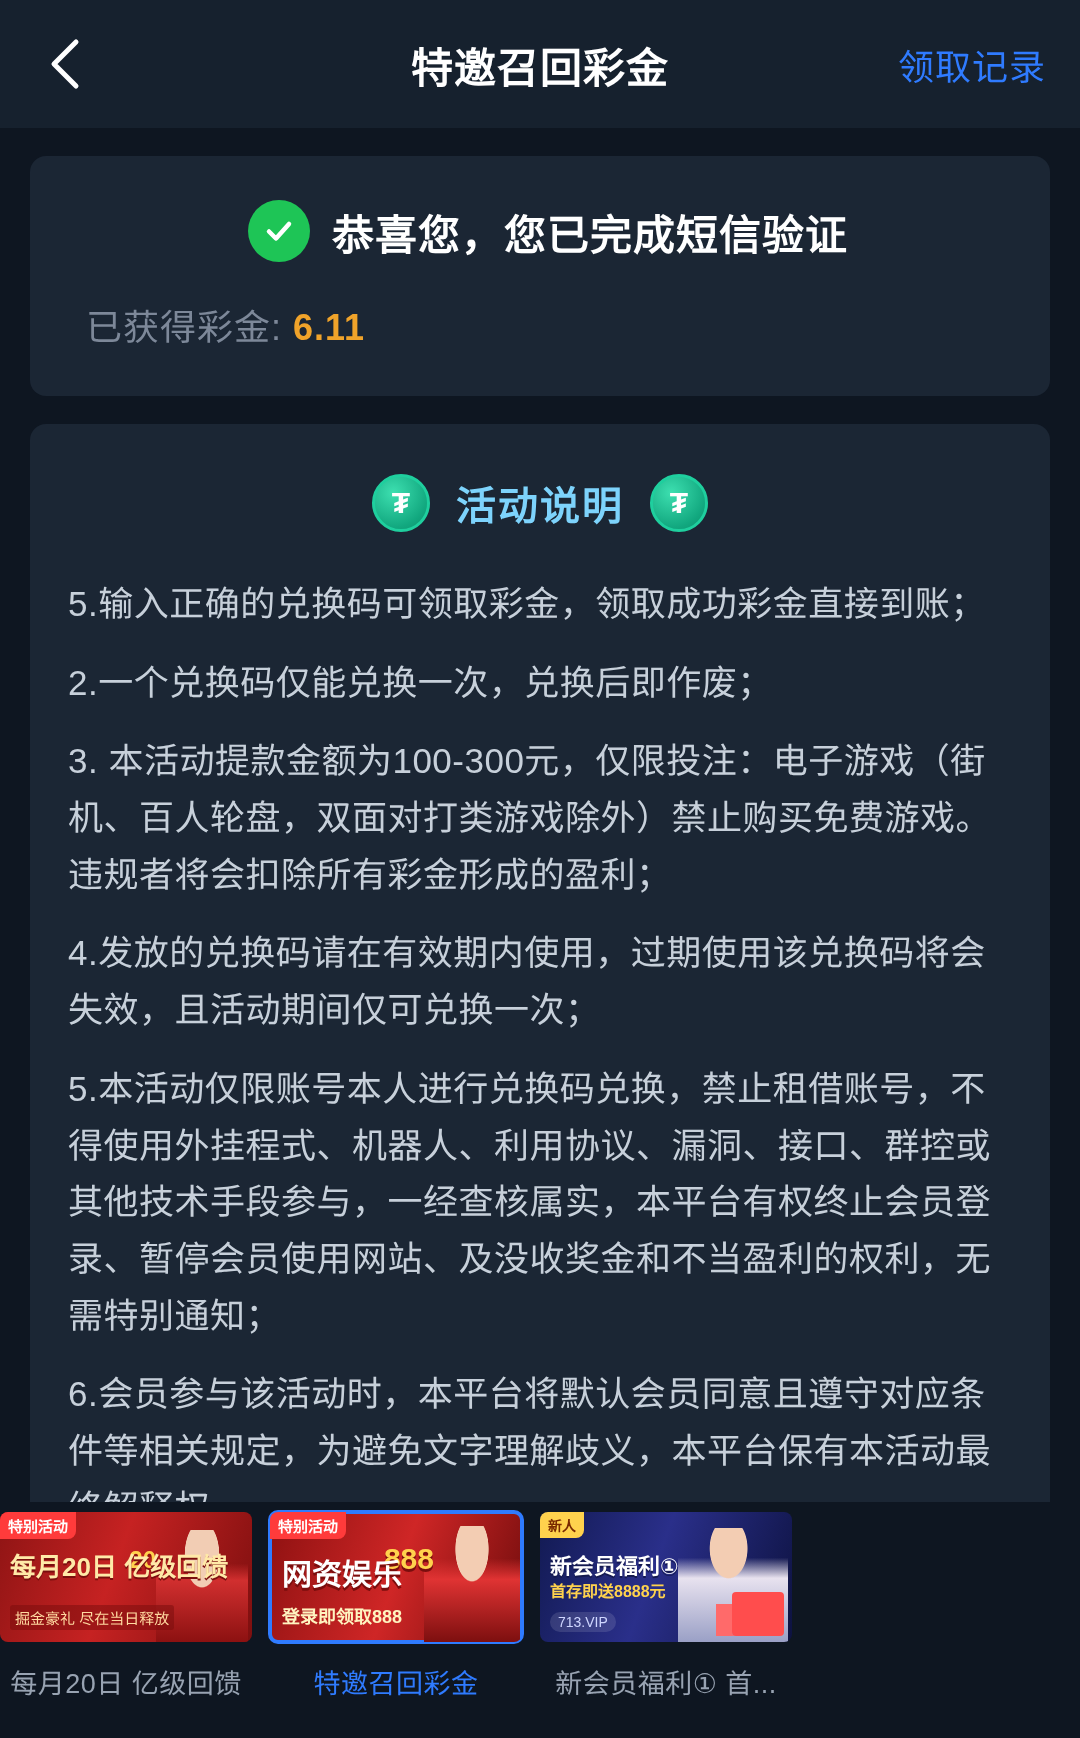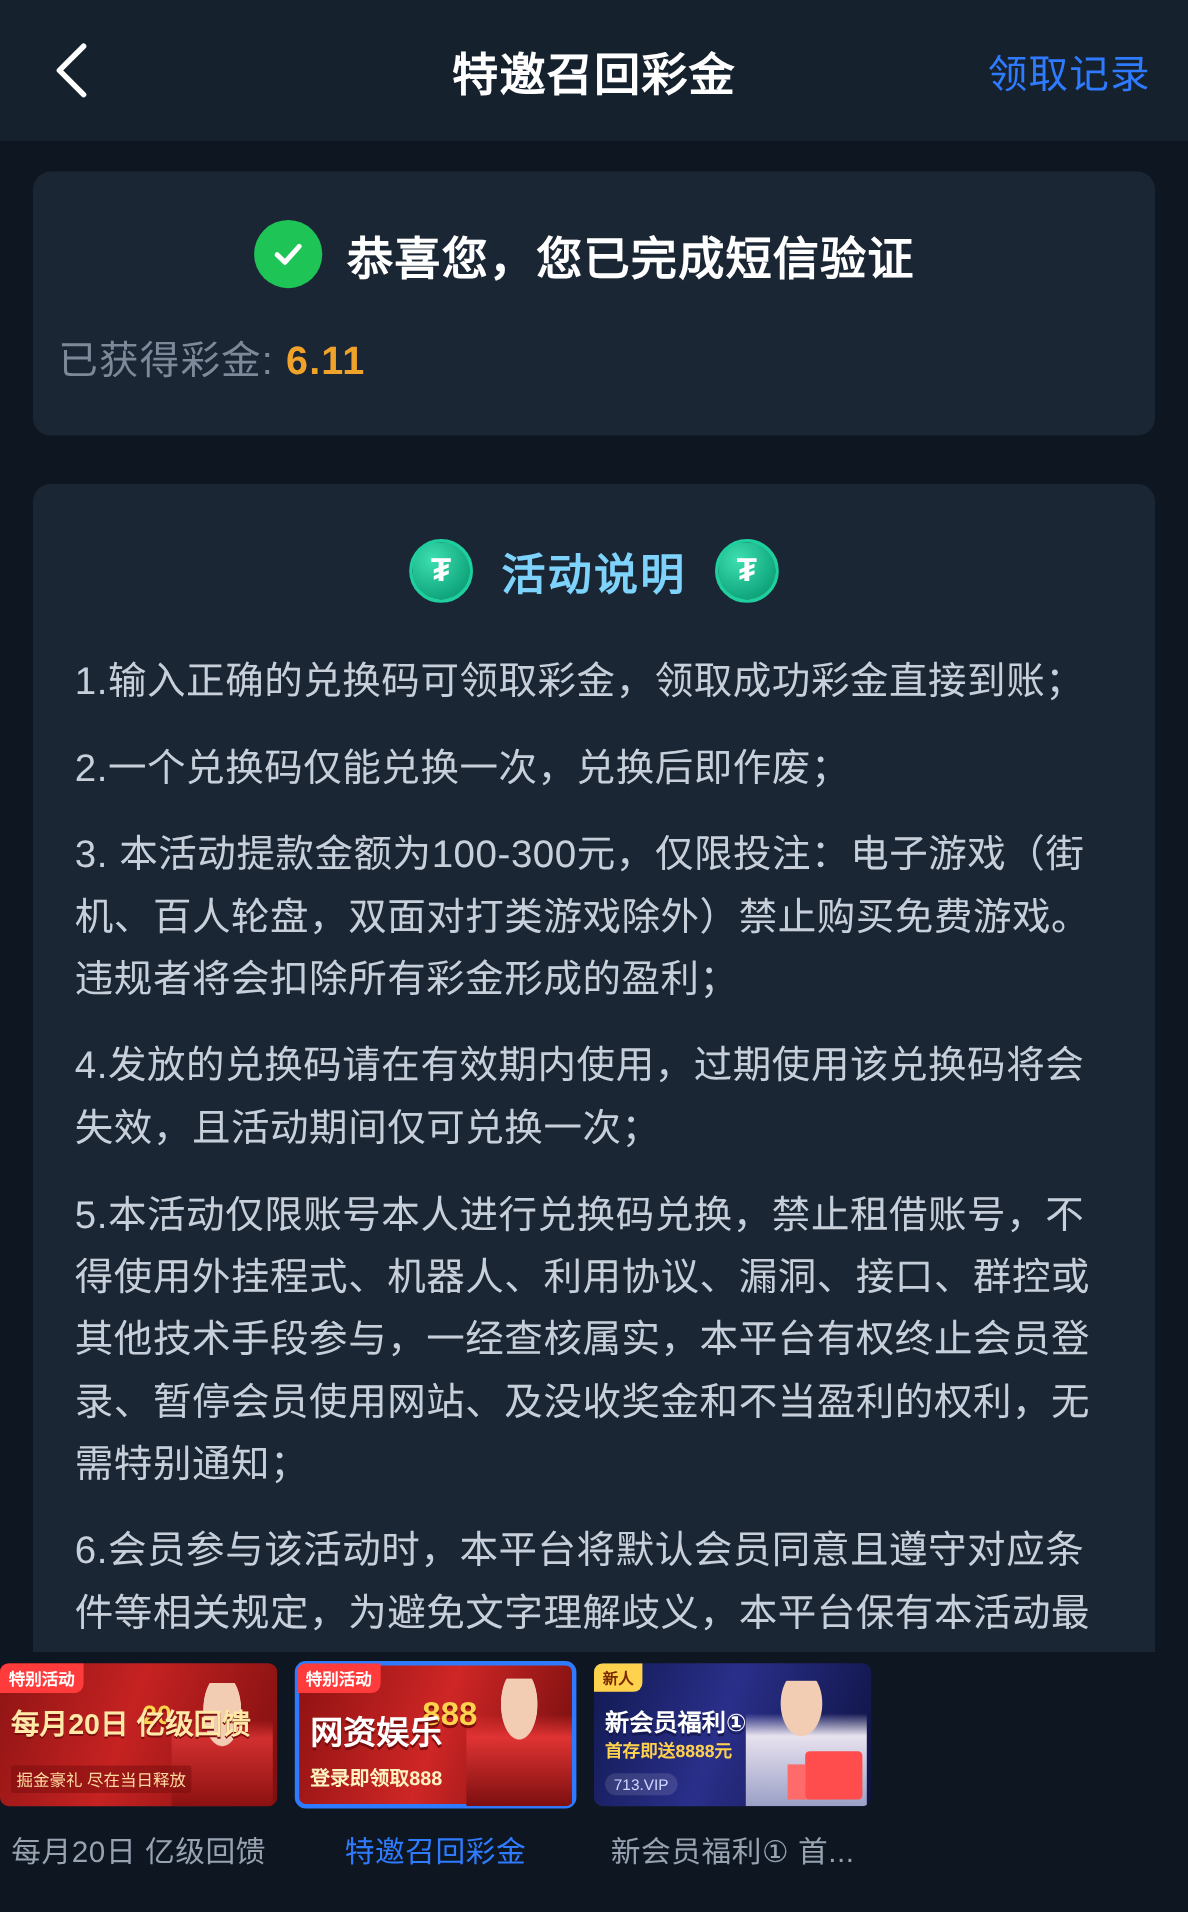--- a/index.html
+++ b/index.html
@@ -59,22 +59,22 @@
     padding: 28px 30px 0 30px;
     overflow: hidden;
   }
 
   
   .card {
     background: #1b2634;
     border-radius: 16px;
   }
   .success-card {
-    padding: 44px 40px 46px 23px;
-    margin-bottom: 44px;
+    padding: 44px 40px 46px 56px;
+    margin-bottom: 28px;
   }
   .success-row {
     display: flex;
     align-items: center;
     justify-content: center;
     gap: 22px;
   }
   .check-circle {
     width: 62px;
     height: 62px;
@@ -338,21 +338,21 @@
       <span class="amount-value">6.11</span>
     </div>
   </div>
 
   <div class="card rules-card">
     <div class="rules-title-row">
       <span class="coin">₮</span>
       <span class="rules-title">活动说明</span>
       <span class="coin">₮</span>
     </div>
-    <p class="rule">1.输入正确的兑换码可领取彩金，领取成功彩金直接到账；</p>
+    <p class="rule">5.输入正确的兑换码可领取彩金，领取成功彩金直接到账；</p>
     <p class="rule">2.一个兑换码仅能兑换一次，兑换后即作废；</p>
     <p class="rule">3. 本活动提款金额为100-300元，仅限投注：电子游戏（街机、百人轮盘，双面对打类游戏除外）禁止购买免费游戏。违规者将会扣除所有彩金形成的盈利；</p>
     <p class="rule">4.发放的兑换码请在有效期内使用，过期使用该兑换码将会失效，且活动期间仅可兑换一次；</p>
     <p class="rule">5.本活动仅限账号本人进行兑换码兑换，禁止租借账号，不得使用外挂程式、机器人、利用协议、漏洞、接口、群控或其他技术手段参与，一经查核属实，本平台有权终止会员登录、暂停会员使用网站、及没收奖金和不当盈利的权利，无需特别通知；</p>
     <p class="rule">6.会员参与该活动时，本平台将默认会员同意且遵守对应条件等相关规定，为避免文字理解歧义，本平台保有本活动最终解释权。</p>
   </div>
 
 </div>
 
 <div class="banner-strip">

